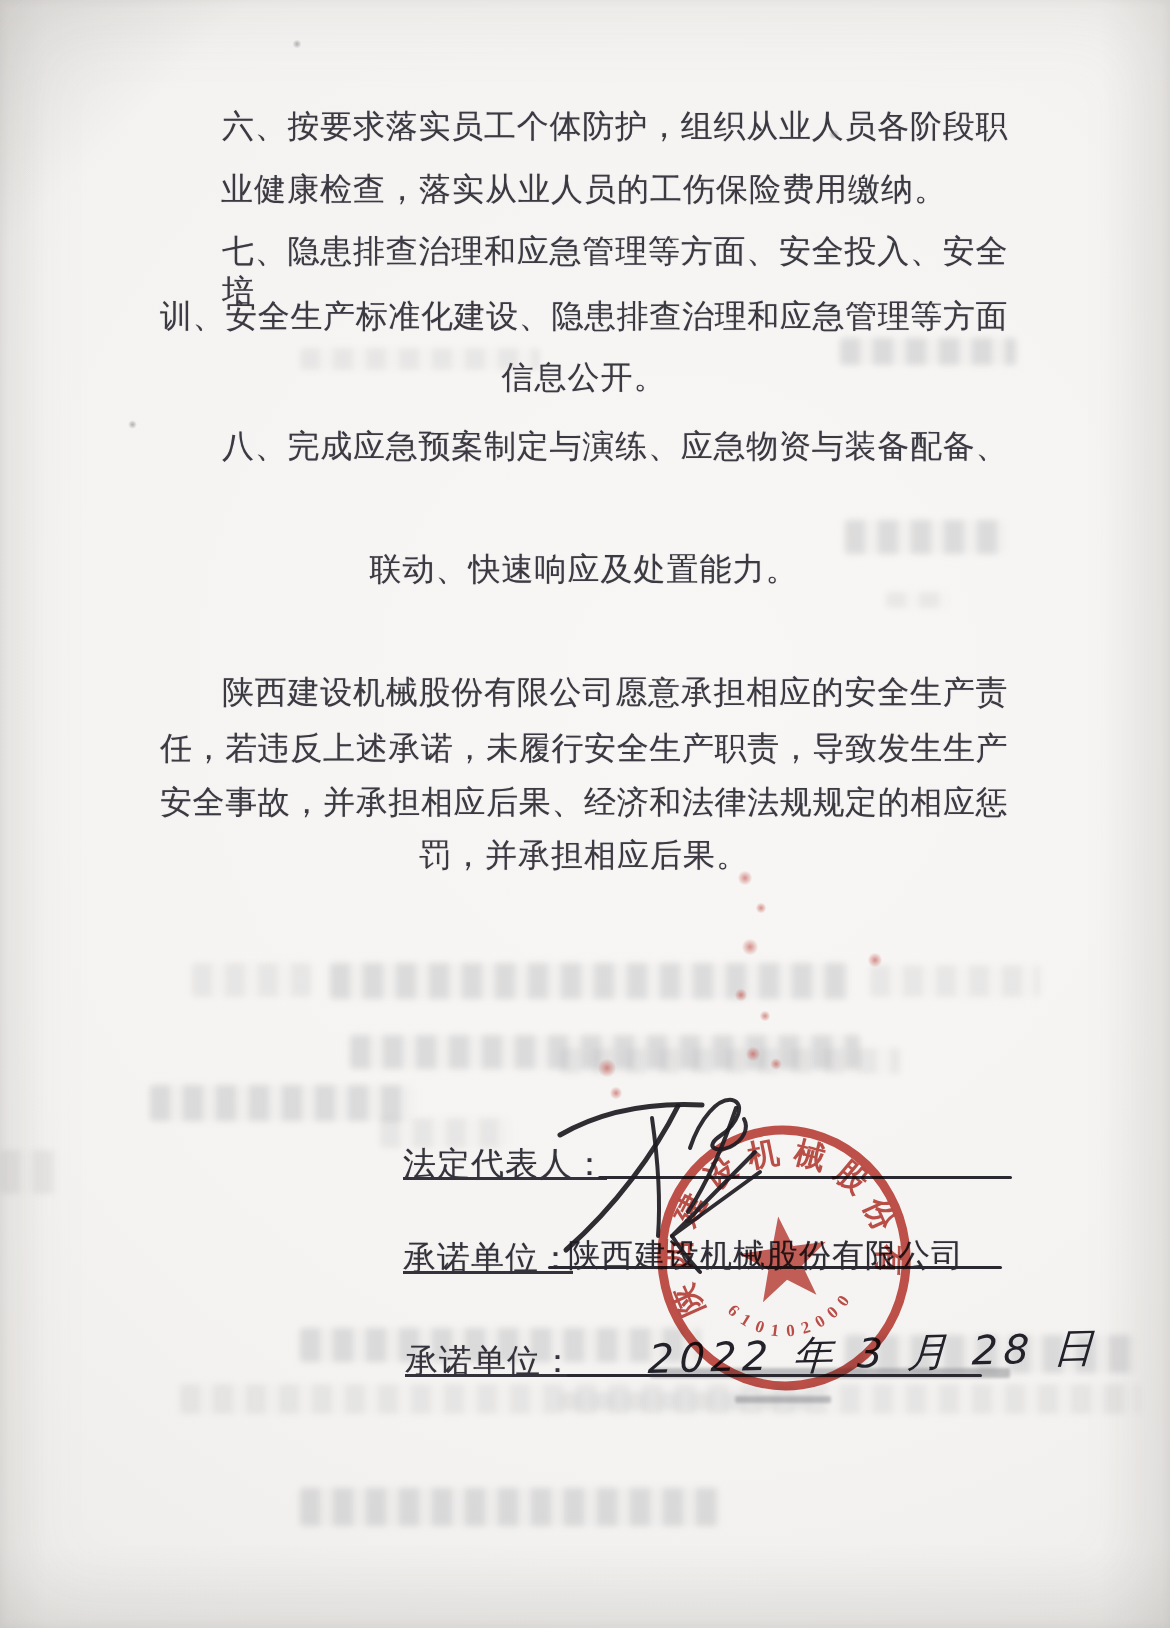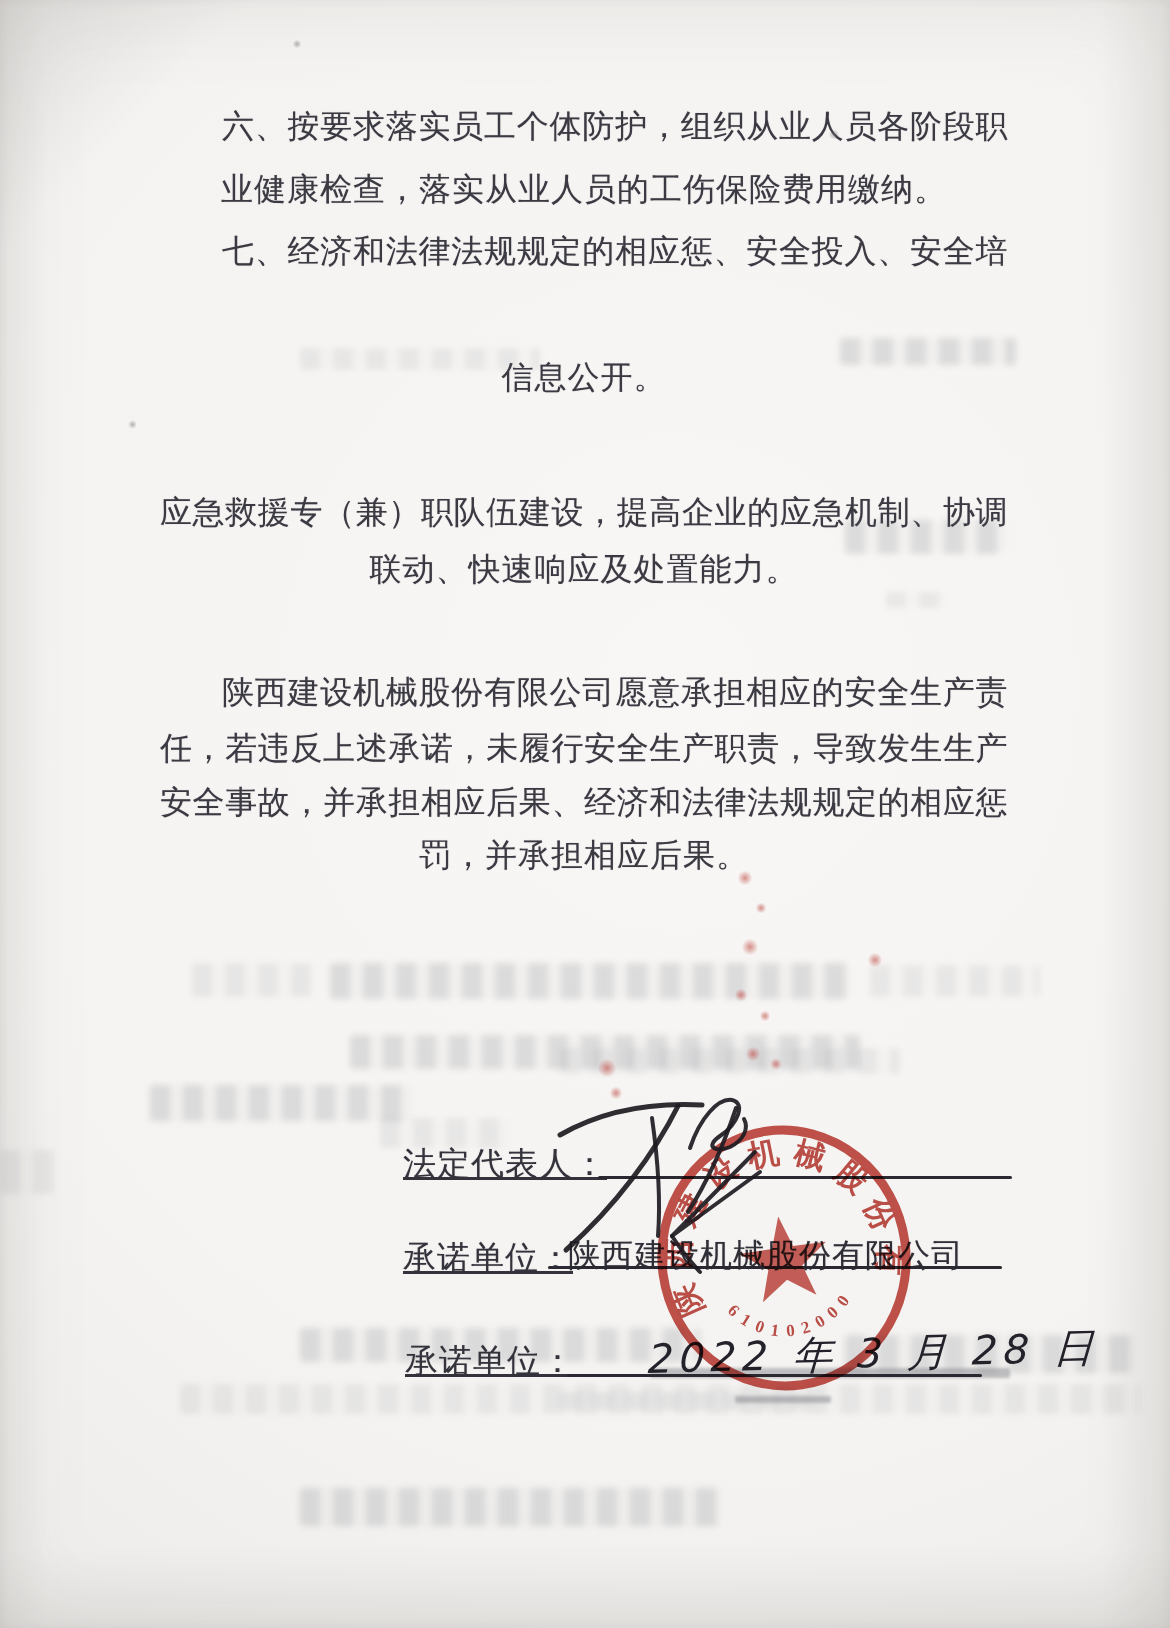--- a/index.html
+++ b/index.html
@@ -115,23 +115,24 @@
     font-weight:bold;
   }
 </style>
 </head>
 <body>
 
 <div id="page">
 
   <div class="line just ind" style="top:106px">六、按要求落实员工个体防护，组织从业人员各阶段职</div>
   <div class="line endl" style="top:169px">业健康检查，落实从业人员的工伤保险费用缴纳。</div>
-  <div class="line just ind" style="top:231px">七、经济和法律法规规定的相应惩、安全投入、安全培</div>
+  <div class="line just ind" style="top:231px">七、隐患排查治理和应急管理等方面、安全投入、安全培</div>
+  <div class="line just" style="top:296px">训、安全生产标准化建设、隐患排查治理和应急管理等方面</div>
   <div class="line endl" style="top:357px">信息公开。</div>
-  <div class="line just" style="top:492px">应急救援专（兼）职队伍建设，提高企业的应急机制、协调</div>
+  <div class="line just ind" style="top:426px">八、完成应急预案制定与演练、应急物资与装备配备、</div>
   <div class="line endl" style="top:549px">联动、快速响应及处置能力。</div>
   <div class="line just ind" style="top:672px">陕西建设机械股份有限公司愿意承担相应的安全生产责</div>
   <div class="line just" style="top:728px">任，若违反上述承诺，未履行安全生产职责，导致发生生产</div>
   <div class="line just" style="top:782px">安全事故，并承担相应后果、经济和法律法规规定的相应惩</div>
   <div class="line endl" style="top:835px">罚，并承担相应后果。</div>
 
   <div class="bleed" style="left:840px;top:338px;width:176px;height:27px"></div>
   <div class="bleed light" style="left:300px;top:348px;width:240px;height:22px"></div>
   <div class="bleed" style="left:845px;top:520px;width:160px;height:34px"></div>
   <div class="bleed light" style="left:886px;top:592px;width:62px;height:16px"></div>

